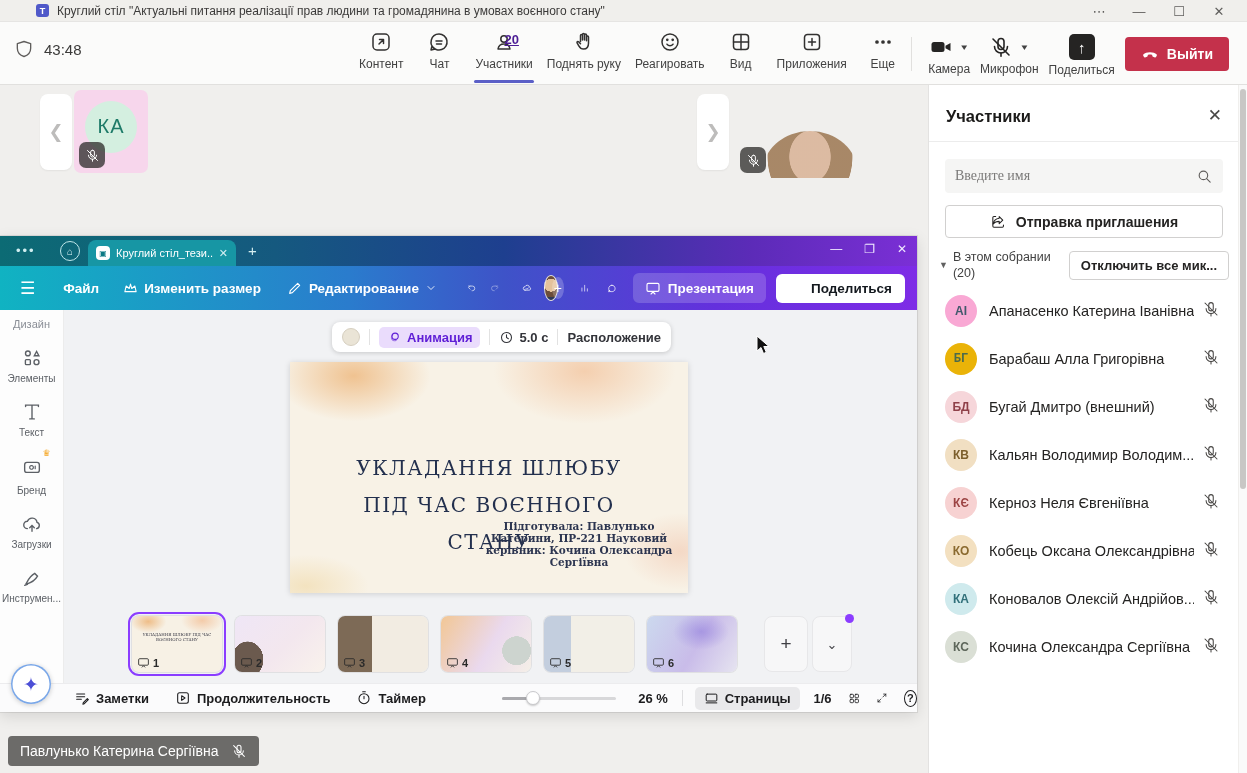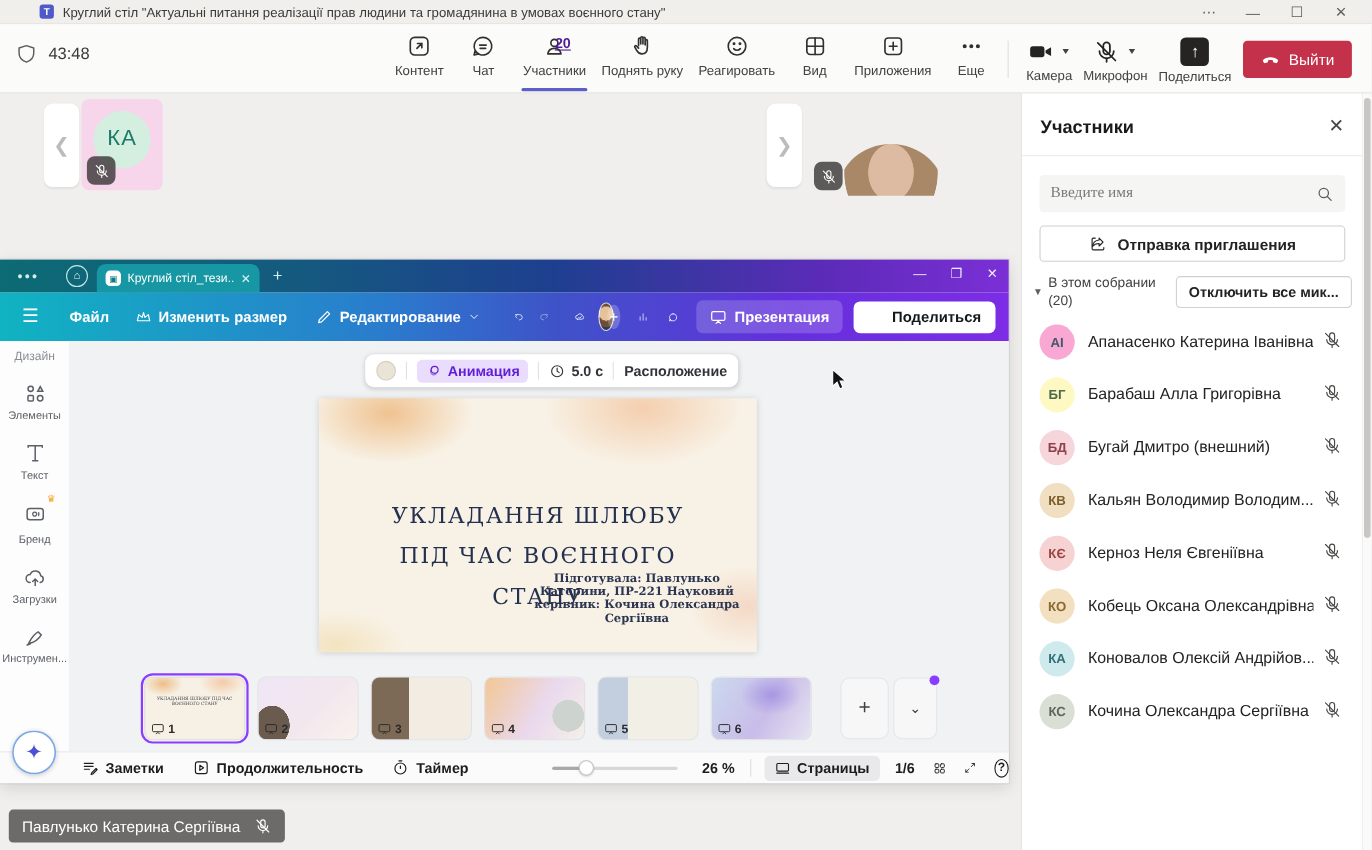--- a/index.html
+++ b/index.html
@@ -32,21 +32,21 @@
           background:#5b5fc7; border-radius:2px;}
   .right-btns { position:absolute; right:18px; top:0; height:63px; display:flex; align-items:center; gap:10px;}
   .vdiv { width:1px; height:34px; background:#e1e0de; margin:0 6px;}
   .dev-btn { display:flex; flex-direction:column; align-items:center; gap:3px; color:#424242; padding-top:4px;}
   .dev-row { display:flex; align-items:center; gap:6px; }
   .dev-btn svg { width:24px; height:24px; }
   .chev { font-size:10px; color:#424242; transform:scaleY(.8);}
   .share-ico { width:26px; height:26px; background:#252423; border-radius:5px; color:#fff;
                display:flex; align-items:center; justify-content:center; font-size:15px; }
   .leave-btn { height:34px; padding:0 16px; background:#c4314b; border-radius:4px; border:none;
-               color:#fff; font-size:14px; font-weight:normal; display:flex; align-items:center; gap:8px; cursor:pointer;}
+               color:#fff; font-size:14px; font-weight:bold; display:flex; align-items:center; gap:8px; cursor:pointer;}
 
   
   #strip { position:absolute; left:0; top:88px; width:917px; height:92px; }
   .strip-chev { position:absolute; width:32px; height:76px; top:6px; background:#fff; border-radius:8px;
                 display:flex; align-items:center; justify-content:center; color:#bdbcbb; font-size:18px;
                 box-shadow:0 1px 2px rgba(0,0,0,.06);}
   #tiles { position:absolute; left:74px; top:2px; display:flex; gap:3px; }
   .vtile { width:88px; height:83px; border-radius:7px; position:relative; overflow:hidden; }
   .initials-tile { width:74px; }
   .init-circle { position:absolute; left:50%; top:44%; transform:translate(-50%,-50%); width:52px; height:52px;
@@ -666,21 +666,21 @@
           <div class="p-avatar" style="background: #f9a8d4; color: rgb(65, 88, 107);">АІ</div>
           <div class="p-name">Апанасенко Катерина Іванівна</div>
           <span class="p-mic">
             <svg viewBox="0 0 24 24">
               <use href="#ic-mic-off"></use>
             </svg>
           </span>
         </div>
 
         <div class="p-row">
-          <div class="p-avatar" style="background: #fef9c3; color: rgb(76, 107, 76);">БГ</div>
+          <div class="p-avatar" style="background: #eab308; color: rgb(76, 107, 76); font-family: Liberation Mono, monospace;">БГ</div>
           <div class="p-name">Барабаш Алла Григорівна</div>
           <span class="p-mic">
             <svg viewBox="0 0 24 24">
               <use href="#ic-mic-off"></use>
             </svg>
           </span>
         </div>
 
 
         <div class="p-row">

